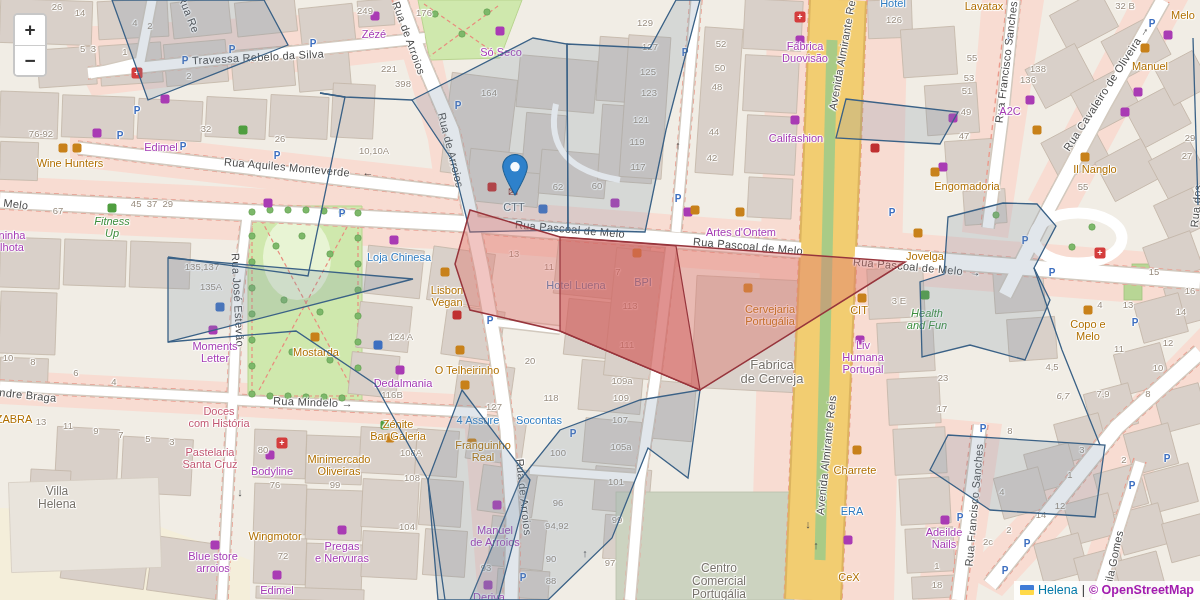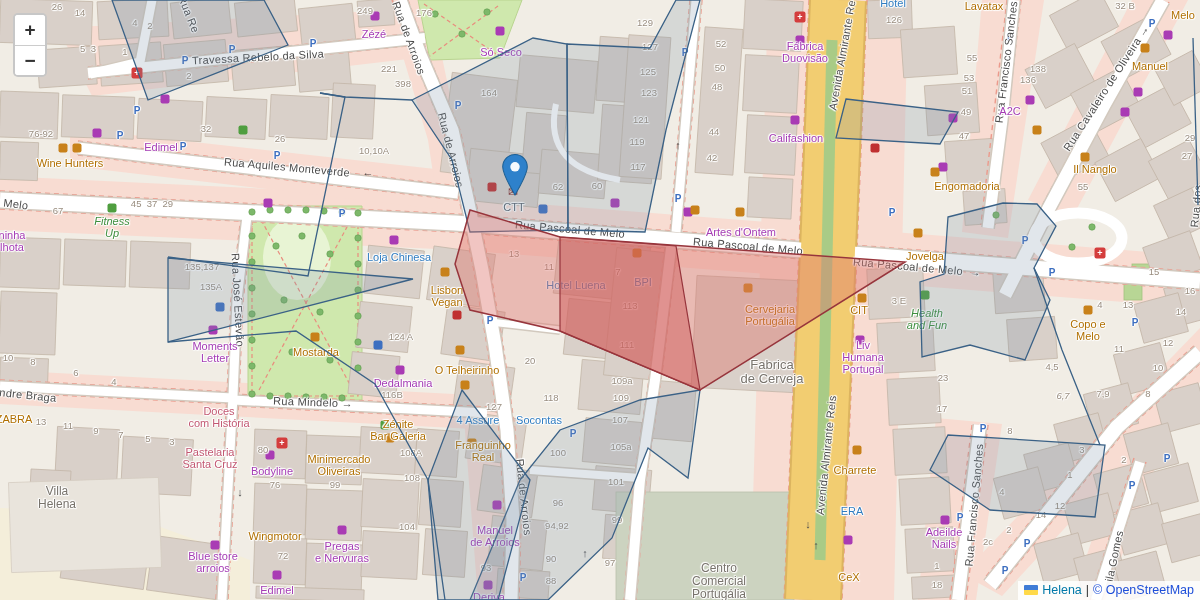--- a/index.html
+++ b/index.html
@@ -30,21 +30,21 @@
   
   #zoomctl{position:absolute;left:13px;top:13px;z-index:60;width:30px;
      border:2px solid rgba(0,0,0,.22);border-radius:5px;background:#fff;overflow:hidden;}
   #zoomctl button{display:block;width:30px;height:30px;border:0;background:#fff;color:#333;
      font:bold 19px/28px "Liberation Sans",sans-serif;cursor:pointer;padding:0;}
   #zoomctl button+button{border-top:1px solid #ccc;}
   
   #attrib{position:absolute;right:0;bottom:0;z-index:60;background:rgba(255,255,255,.85);
      padding:2px 6px 3px 6px;font-size:12.5px;color:#333;display:flex;align-items:center;gap:4px;}
   #attrib a{text-decoration:none;color:#0078A8;}
-  #attrib .osm{color:#1d4ed8;}
+  #attrib .osm{color:#a21caf;font-weight:bold;}
   .flag{display:inline-block;width:14px;height:10px;border-radius:1px;
      background:linear-gradient(#3f7cd6 50%,#ffd948 50%);}
 </style>
 </head>
 <body>
 
 <div id="map">
   <svg id="base-svg" width="1200" height="600">
       <polygon points="0,176 460,198 1200,256 1200,308 460,250 0,230" fill="#f8dcd2"></polygon>
       <polygon points="70,128 462,172 462,212 70,166" fill="#f8dcd2"></polygon>

